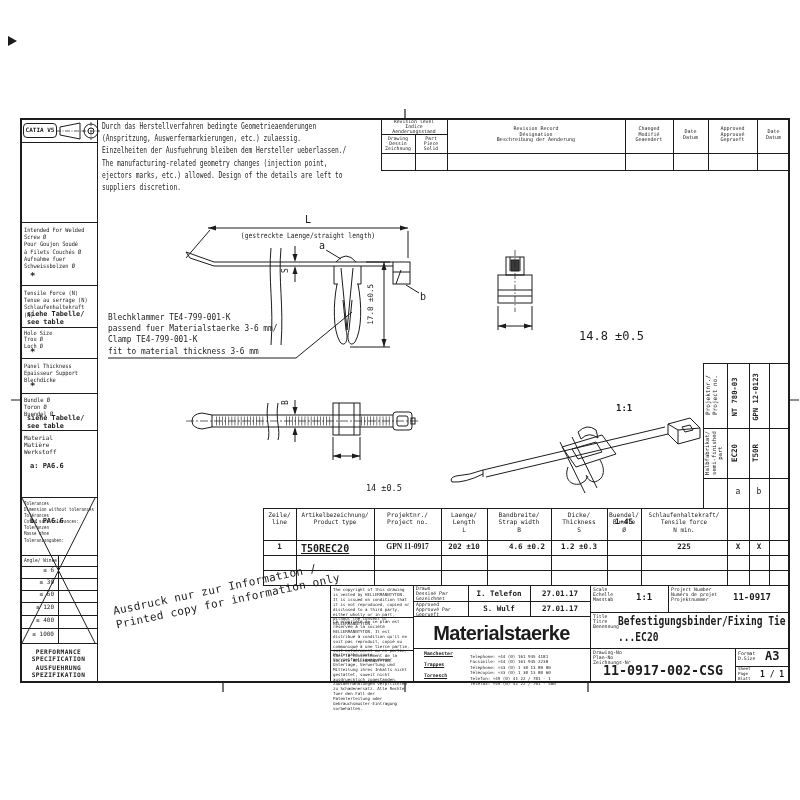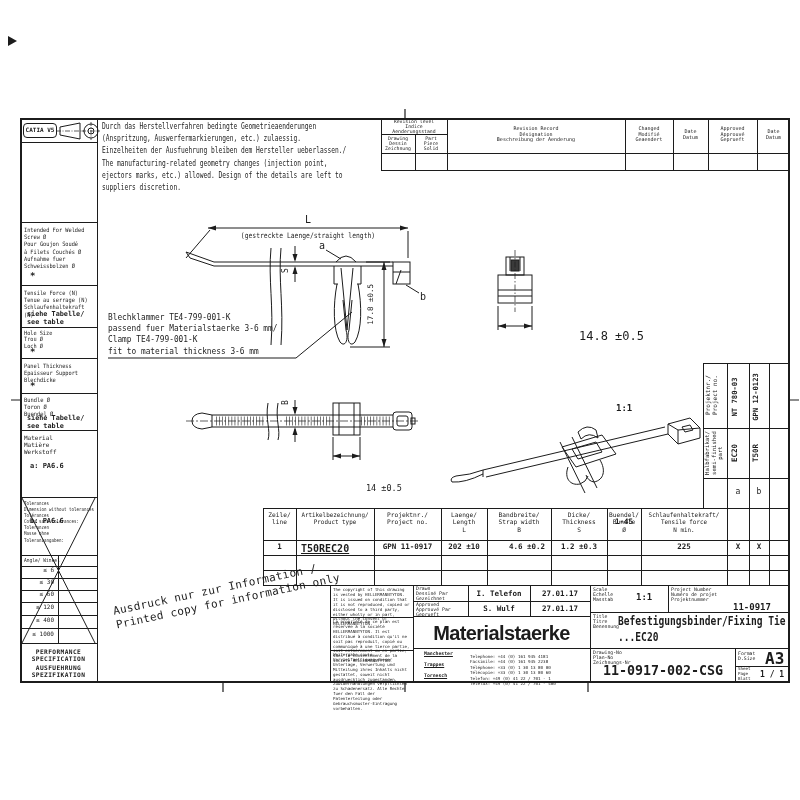--- a/index.html
+++ b/index.html
@@ -302,21 +302,21 @@
 Thickness
 S</div>
   <div class="t c" style="left:607px;top:511px;width:34px;font-size:6.2px;line-height:7.4px;">Buendel/
 Bundle
 Ø</div>
   <div class="t c" style="left:641px;top:511px;width:86px;font-size:6.2px;line-height:7.4px;transform:scaleX(0.95);">Schlaufenhaltekraft/
 Tensile force
 N min.</div>
   <div class="t c b" style="left:263px;top:543px;width:33px;font-size:7.5px;">1</div>
   <div class="t b" style="left:301px;top:543px;width:73px;font-size:10px;text-decoration:underline;">T50REC20</div>
-  <div class="t c b" style="left:374px;top:543px;width:67px;font-size:7.5px;">GPN 11-0917</div>
+  <div class="t c b" style="left:374px;top:543px;width:67px;font-size:7.5px;font-family:Liberation Serif, serif;">GPN 11-0917</div>
   <div class="t c b" style="left:441px;top:543px;width:46px;font-size:7.5px;">202 ±10</div>
   <div class="t c b" style="left:487px;top:543px;width:64px;font-size:7.5px;margin-left:8px;">4.6 ±0.2</div>
   <div class="t c b" style="left:551px;top:543px;width:56px;font-size:7.5px;">1.2 ±0.3</div>
   <div class="t c b" style="left:607px;top:518px;width:34px;font-size:7.5px;">1-45</div>
   <div class="t c b" style="left:641px;top:543px;width:86px;font-size:7.5px;">225</div>
   <div class="t c b" style="left:727px;top:543px;width:22px;font-size:7.5px;">X</div>
   <div class="t c b" style="left:749px;top:543px;width:20px;font-size:7.5px;">X</div>
 
   
   <div class="t c" style="left:683px;top:384px;width:64px;height:22px;font-size:6px;line-height:7px;transform:rotate(-90deg);">Projektnr./
@@ -360,31 +360,31 @@
     <span>Telefon: +49 (0) 41 22 / 701 - 1</span><br><span>Telefax: +49 (0) 41 22 / 701 - 400</span>
   </div>
 
   <div class="t" style="left:593px;top:587px;width:40px;font-size:4.8px;line-height:5.2px;">Scale
 Echelle
 Masstab</div>
   <div class="t b" style="left:636px;top:592px;font-size:9px;">1:1</div>
   <div class="t" style="left:671px;top:587px;width:60px;font-size:4.8px;line-height:5.2px;">Project Number
 Numéro de projet
 Projektnummer</div>
-  <div class="t b" style="left:733px;top:592px;font-size:9px;margin-top:10px;">11-0917</div>
+  <div class="t b" style="left:733px;top:592px;font-size:9px;">11-0917</div>
   <div class="t" style="left:593px;top:614px;width:40px;font-size:4.8px;line-height:5.2px;">Title
 Titre
 Benennung</div>
   <div class="t b" style="left:618px;top:615px;width:220px;font-size:12px;transform:scaleX(0.8);transform-origin:left top;">Befestigungsbinder/Fixing Tie</div>
   <div class="t b" style="left:618px;top:631px;width:120px;font-size:12px;transform:scaleX(0.8);transform-origin:left top;">...EC20</div>
   <div class="t" style="left:593px;top:650px;width:60px;font-size:4.8px;line-height:5.2px;">Drawing-No
 Plan-No
 Zeichnungs-Nr</div>
   <div class="t c b" style="left:593px;top:662px;width:140px;font-size:14px;transform:scaleX(0.95);">11-0917-002-CSG</div>
   <div class="t" style="left:738px;top:651px;width:26px;font-size:4.8px;line-height:5.2px;">Format
 D.Size</div>
-  <div class="t b" style="left:765px;top:650px;font-size:16px;text-align:center;">A3</div>
+  <div class="t b" style="left:765px;top:650px;font-size:12px;text-align:center;">A3</div>
   <div class="t" style="left:738px;top:667px;width:22px;font-size:4.2px;line-height:4.8px;">Sheet
 Page
 Blatt</div>
   <div class="t b" style="left:760px;top:670px;font-size:8px;">1 / 1</div>
 
 </div>
 
 </body></html>

